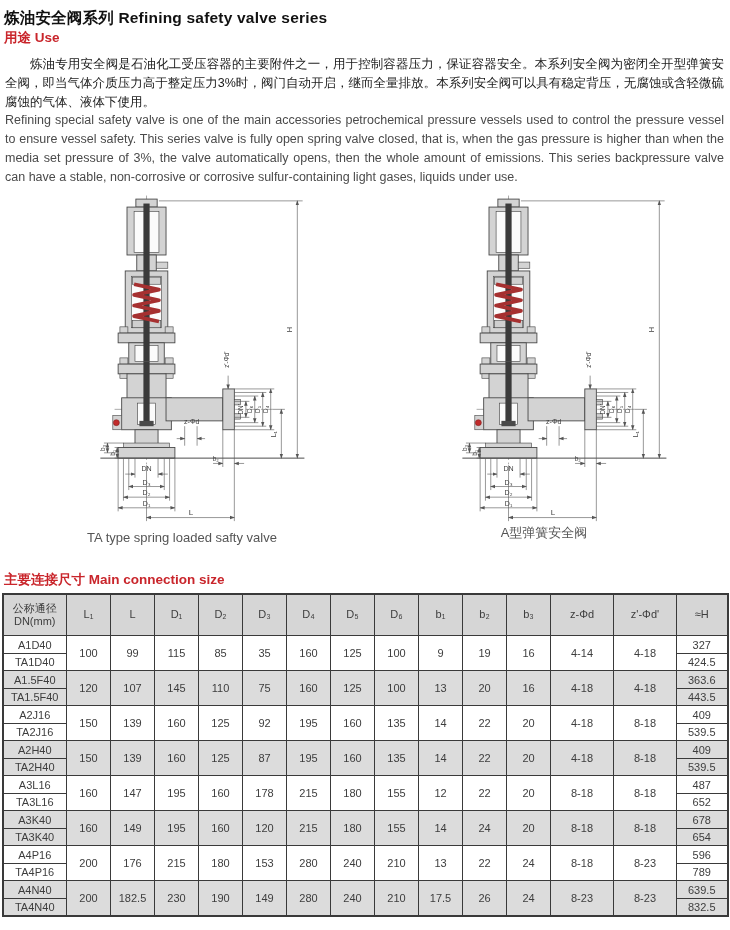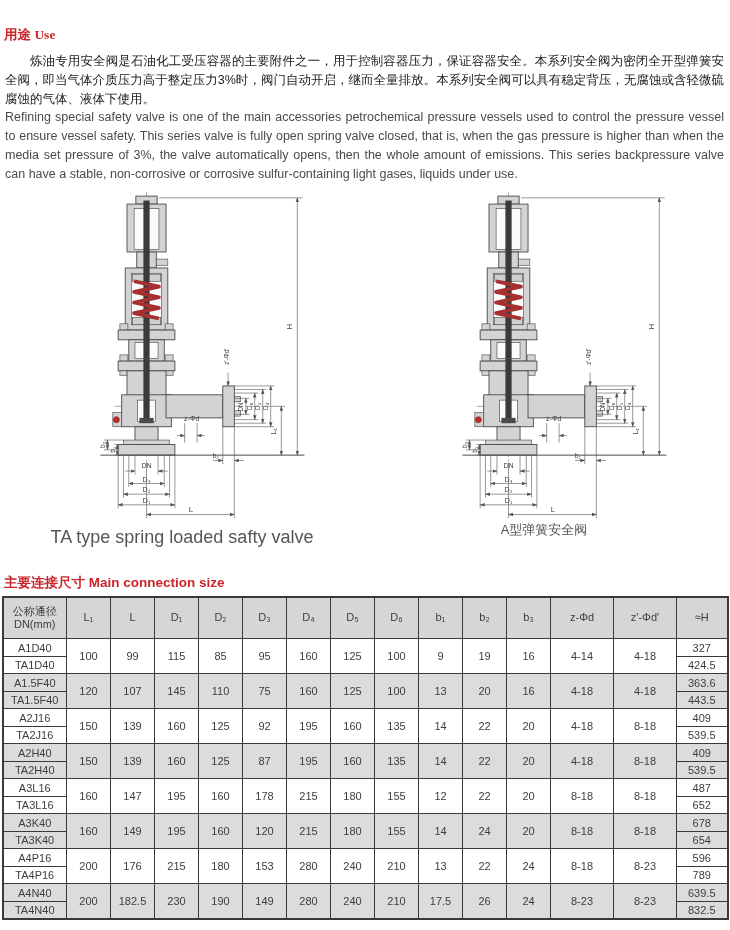--- a/index.html
+++ b/index.html
@@ -1,47 +1,48 @@
 <!DOCTYPE html>
 <html><head>
 <meta charset="utf-8">
 <style>
   html,body{margin:0;padding:0;background:#fff;}
   body{width:730px;font-family:"Liberation Sans","DejaVu Sans",sans-serif;color:#1c1c1c;}
   .page{width:730px;padding:4px 0 6px 0;box-sizing:border-box;}
 
   .title{font-size:15.5px;font-weight:bold;color:#111;margin:4px 0 0 4px;letter-spacing:.2px;}
   .red-heading{font-size:13.5px;font-weight:bold;color:#c9252b;margin:0 0 0 4px;}
-  .use-heading{margin-top:22px;font-family:Liberation Serif, serif;}
+  .use-heading{}
   .size-heading{margin-top:26px;margin-bottom:4px;}
 
   .para{margin:0 6px 0 5px;font-size:12.5px;line-height:1.5;text-align:justify;}
   .para-zh{color:#1a1a1a;text-indent:2em;margin-top:8px;}
   .para-en{color:#4a4a4a;margin-top:0;}
 
   .diagrams{display:flex;justify-content:space-between;padding:6px 18px 0 14px;}
   figure{margin:0;width:336px;text-align:center;}
   figure svg{display:block;margin:0 auto;}
   figcaption{color:#555;margin-top:2px;}
   .cap-zh{display:block;font-size:13px;}
-  .cap-en{display:block;font-size:18px;margin-top:8px;}
+  .cap-en{display:block;font-size:13px;margin-top:8px;}
 
   table.dims{border-collapse:collapse;width:726px;margin:2px auto 0 auto;table-layout:fixed;
              border:2px solid #3a3a3a;font-size:11px;color:#3d3d3d;}
   table.dims th,table.dims td{border:1px solid #3a3a3a;text-align:center;padding:0 1px;
              overflow:hidden;white-space:nowrap;}
   table.dims th{background:#d6d6d6;font-weight:normal;height:40px;font-size:11px;line-height:1.25;}
   table.dims td{height:16.5px;background:#fff;}
   table.dims tr.shade td{background:#dcdcdc;}
   col.c-name{width:64px;} col.c-num{width:44px;} col.c-z{width:63px;} col.c-h{width:51px;}
 </style>
 </head>
 <body>
 
 <div class="page">
+  <h1 class="title">炼油安全阀系列 Refining safety valve series</h1>
 
   <h2 class="red-heading use-heading">用途 Use</h2>
   <p class="para para-zh">炼油专用安全阀是石油化工受压容器的主要附件之一，用于控制容器压力，保证容器安全。本系列安全阀为密闭全开型弹簧安全阀，即当气体介质压力高于整定压力3%时，阀门自动开启，继而全量排放。本系列安全阀可以具有稳定背压，无腐蚀或含轻微硫腐蚀的气体、液体下使用。</p>
   <p class="para para-en">Refining special safety valve is one of the main accessories petrochemical pressure vessels used to control the pressure vessel to ensure vessel safety. This series valve is fully open spring valve closed, that is, when the gas pressure is higher than when the media set pressure of 3%, the valve automatically opens, then the whole amount of emissions. This series backpressure valve can have a stable, non-corrosive or corrosive sulfur-containing light gases, liquids under use.</p>
 
   <div class="diagrams">
     <figure>
       <div class="svg-slot">
 <svg width="320" height="330" viewBox="0 0 300 372" xmlns="http://www.w3.org/2000/svg">
   <defs>
@@ -370,21 +371,21 @@
           <th>≈H</th>
         </tr>
       </thead>
     <tbody>
         <tr>
           <td>A1D40</td>
           <td rowspan="2">100</td>
           <td rowspan="2">99</td>
           <td rowspan="2">115</td>
           <td rowspan="2">85</td>
-          <td rowspan="2">95</td>
+          <td rowspan="2">35</td>
           <td rowspan="2">160</td>
           <td rowspan="2">125</td>
           <td rowspan="2">100</td>
           <td rowspan="2">9</td>
           <td rowspan="2">19</td>
           <td rowspan="2">16</td>
           <td rowspan="2">4-14</td>
           <td rowspan="2">4-18</td>
           <td>327</td>
         </tr>

